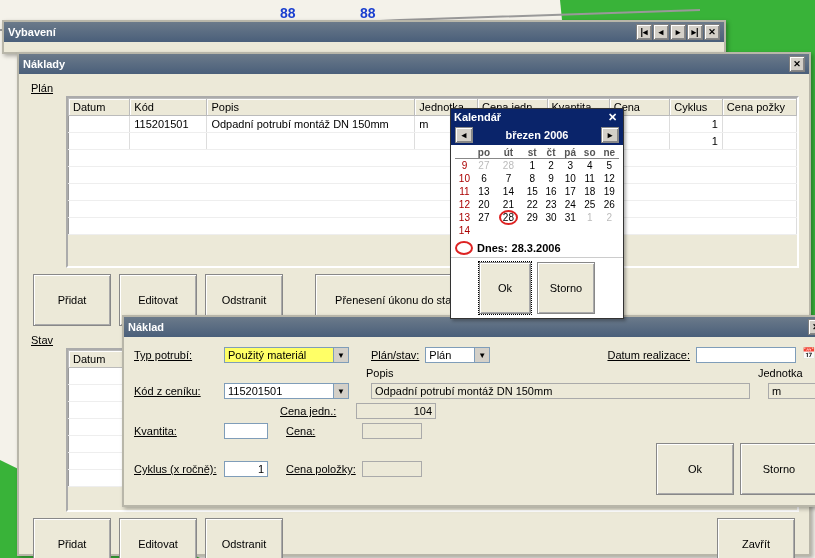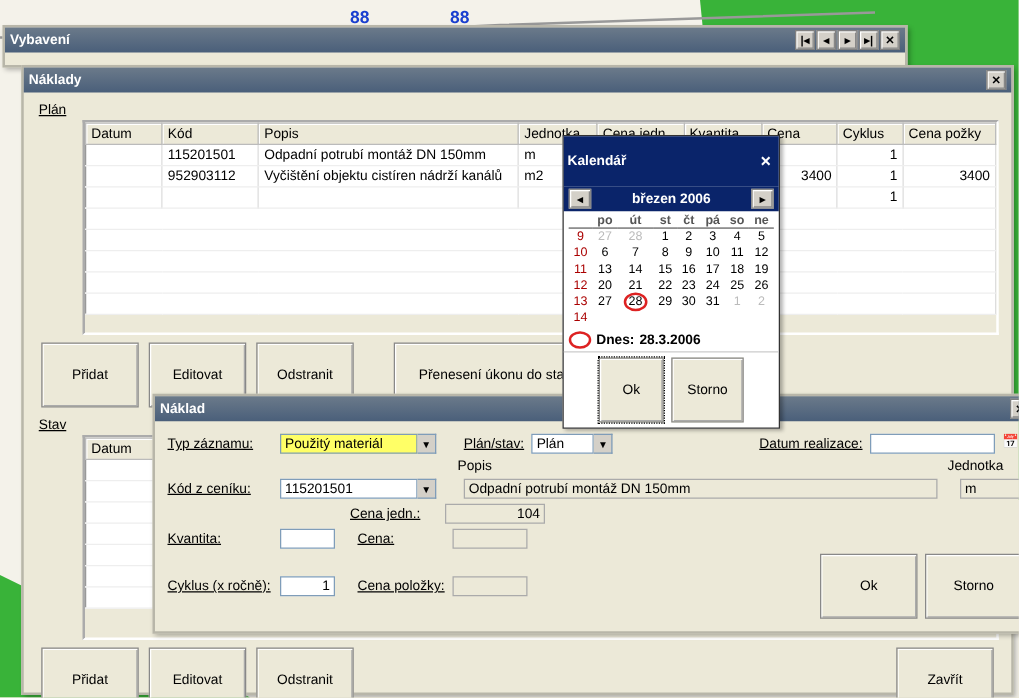--- a/index.html
+++ b/index.html
@@ -97,21 +97,21 @@
   .cal {
     position:absolute; z-index:50;
     width:172px;
     background:#fff;
     border:1px solid #333;
     box-shadow: 2px 2px 3px rgba(0,0,0,.3);
   }
   .cal-head {
     background:#0a246a; color:#fff;
     display:flex; justify-content:space-between; align-items:center;
-    padding:14px 3px; font-weight:bold;
+    padding:2px 3px; font-weight:bold;
   }
   .cal-nav {
     display:flex;justify-content:space-between;align-items:center;
     background:#0a246a; color:#fff; padding:2px 4px; font-weight:bold;
   }
   .cal-nav .navbtn {
     width:16px;height:14px;background:#d4d0c8;
     border:1px solid #888;
     box-shadow: inset 1px 1px #fff, inset -1px -1px #888;
     color:#000;display:flex;align-items:center;justify-content:center;
@@ -196,31 +196,20 @@
             <td>115201501</td>
             <td>Odpadní potrubí montáž DN 150mm</td>
             <td>m</td>
             <td></td>
             <td></td>
             <td class="right"></td>
             <td class="right">1</td>
             <td class="right"></td>
           </tr>
           <tr>
-            <td></td>
-            <td>952903112</td>
-            <td>Vyčištění objektu cistíren nádrží kanálů</td>
-            <td>m2</td>
-            <td></td>
-            <td></td>
-            <td class="right">3400</td>
-            <td class="right">1</td>
-            <td class="right">3400</td>
-          </tr>
-          <tr>
               <td></td>
               <td></td>
               <td></td>
               <td></td>
               <td></td>
               <td></td>
               <td></td>
               <td class="right">1</td>
               <td></td>
             </tr>
@@ -404,21 +393,21 @@
 
 <div class="win" style="left:122px; top:315px; width:704px; z-index:20;">
   <div class="titlebar">
     <span>Náklad</span>
     <div class="tbtns">
       <div class="tbtn close-x">✕</div>
     </div>
   </div>
   <div class="panel">
     <div class="form-row">
-      <div class="form-label underline">Typ záznamu:</div>
+      <div class="form-label underline">Typ potrubí:</div>
       <div class="combo">
         <div class="input hl" style="width:110px">Použitý materiál</div>
         <div class="arrow">▼</div>
       </div>
       <div style="width:10px"></div>
       <div class="underline">Plán/stav:</div>
       <div class="combo">
         <div class="input" style="width:50px">Plán</div>
         <div class="arrow">▼</div>
       </div>

